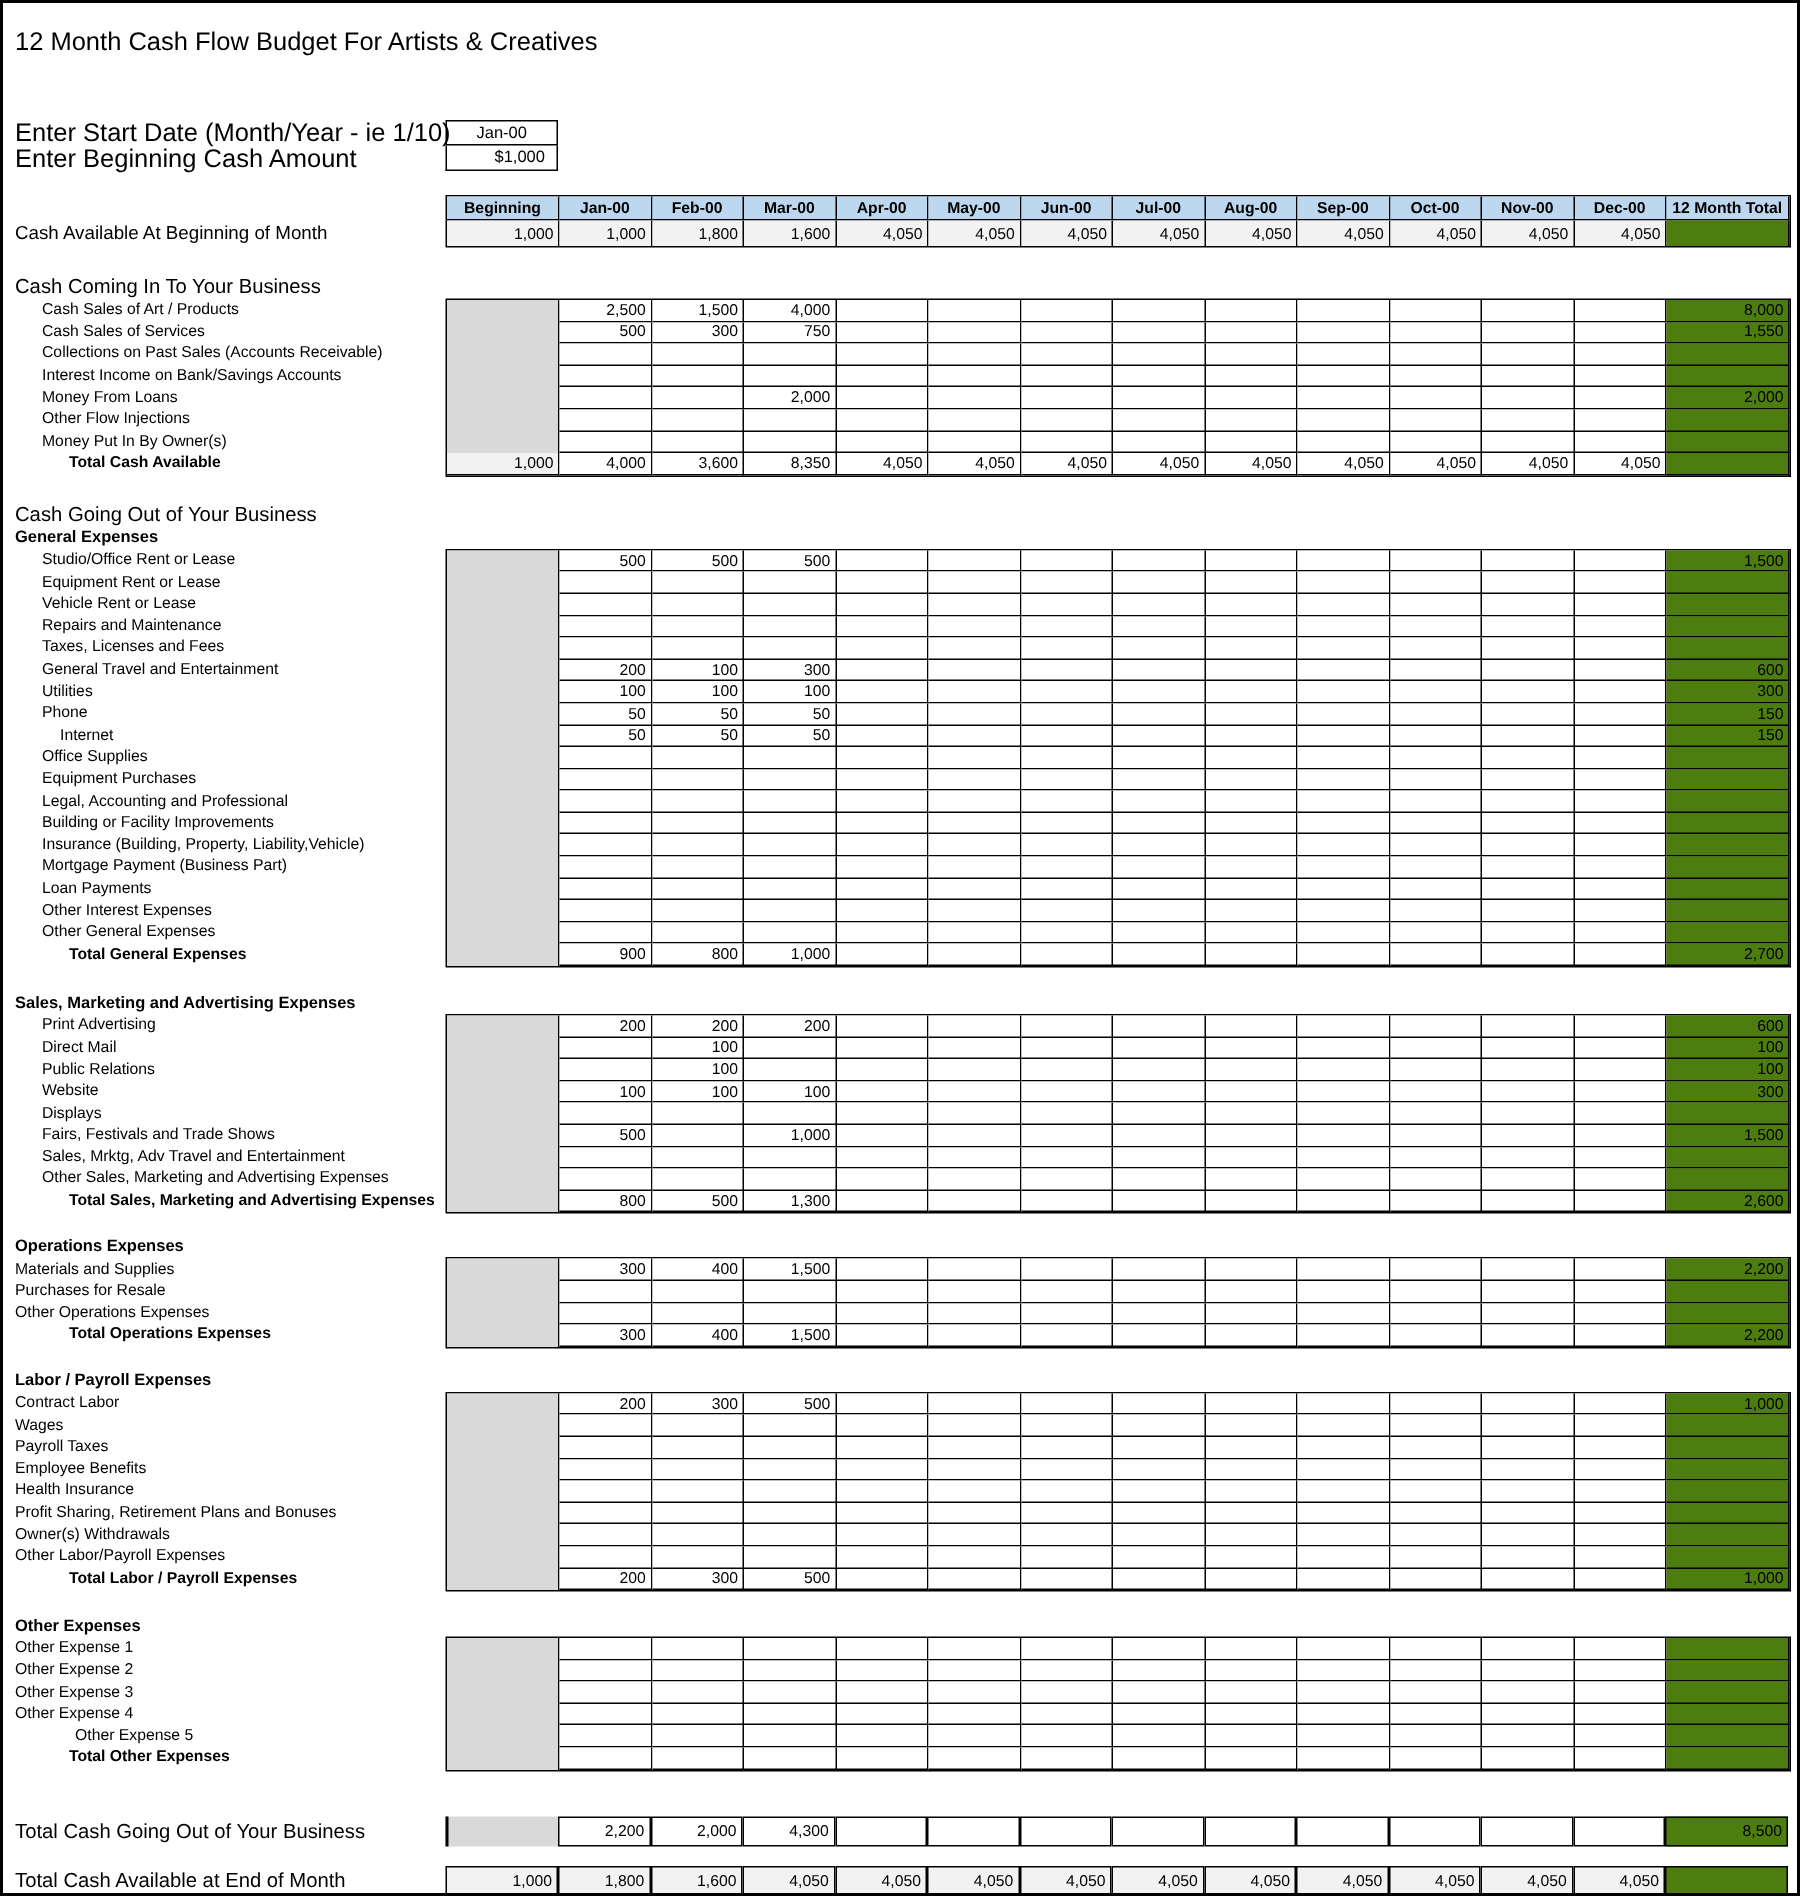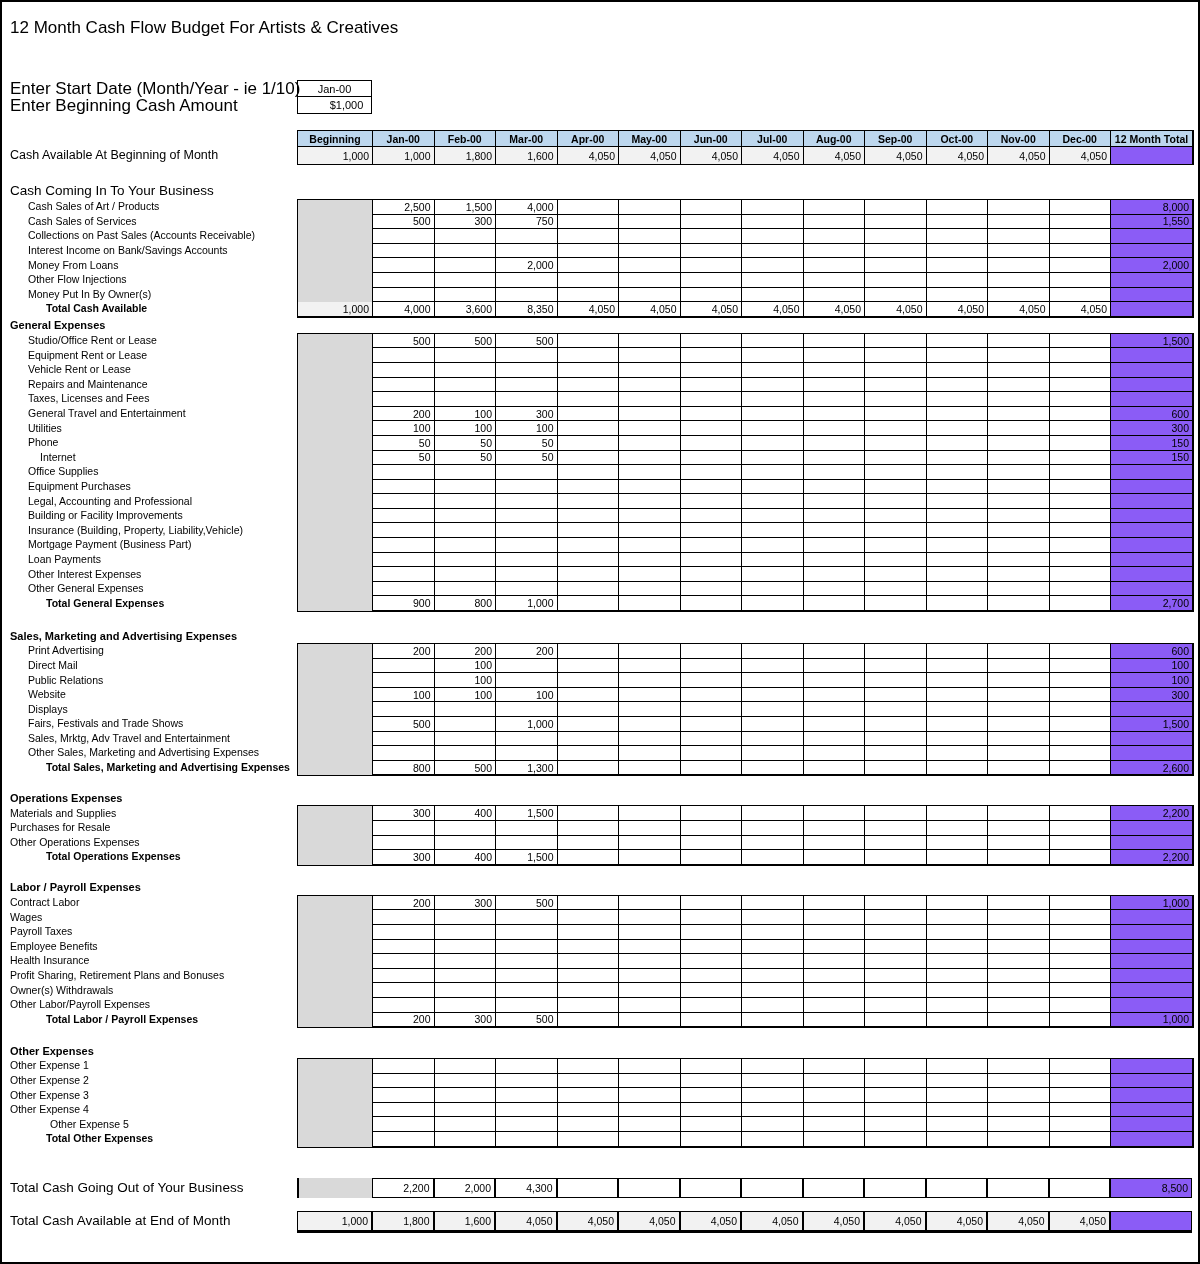--- a/index.html
+++ b/index.html
@@ -35,21 +35,21 @@
   .vcell{
     height:17px;font-size:10.5px;display:flex;align-items:center;justify-content:flex-end;
     padding-right:3px;border-right:1px solid #000;box-sizing:border-box;
   }
   .cell{
     font-size:10.5px;display:flex;align-items:center;justify-content:flex-end;
     padding-right:3px;border-right:1px solid #000;border-bottom:1px solid #000;
     box-sizing:border-box;background:#fff;overflow:hidden;white-space:nowrap;
   }
   .light{background:#f2f2f2;}
-  .grey{background:#8b5cf6;}
+  .grey{background:#4d7c0f;}
   .block{grid-column:1;background:#d9d9d9;border-right:1px solid #000;box-sizing:border-box;}
   .grid.loose{border:none;}
   .grid.loose .cell{border:1px solid #000;}
   .grid.loose .block{border:none;border-left:2.5px solid #000;}
   .grid.thickb{border-bottom:2.5px solid #000;}
 </style>
 </head>
 <body>
 
 <div class="page">
@@ -217,20 +217,21 @@
         <div class="cell">4,050</div>
         <div class="cell">4,050</div>
         <div class="cell">4,050</div>
         <div class="cell">4,050</div>
         <div class="cell">4,050</div>
         <div class="cell">4,050</div>
         <div class="cell grey"></div>
       </div>
   </div>
 
+  <div class="hd-lg" style="margin-top:16px">Cash Going Out of Your Business</div>
   <div class="hd-b">General Expenses</div>
   <div class="band">
     <div class="labels">
         <div class="lab lv1" style="height: 14.6px;">Studio/Office Rent or Lease</div>
         <div class="lab lv1" style="height: 14.6px;">Equipment Rent or Lease</div>
         <div class="lab lv1" style="height: 14.6px;">Vehicle Rent or Lease</div>
         <div class="lab lv1" style="height: 14.6px;">Repairs and Maintenance</div>
         <div class="lab lv1" style="height: 14.6px;">Taxes, Licenses and Fees</div>
         <div class="lab lv1" style="height: 14.6px;">General Travel and Entertainment</div>
         <div class="lab lv1" style="height: 14.6px;">Utilities</div>

